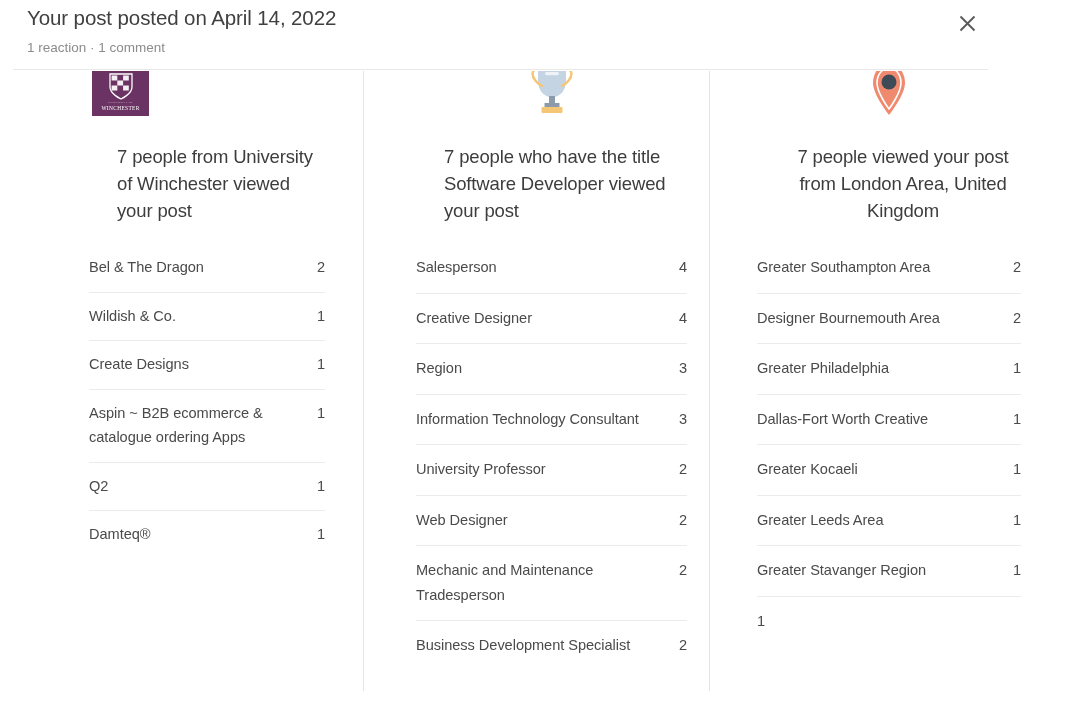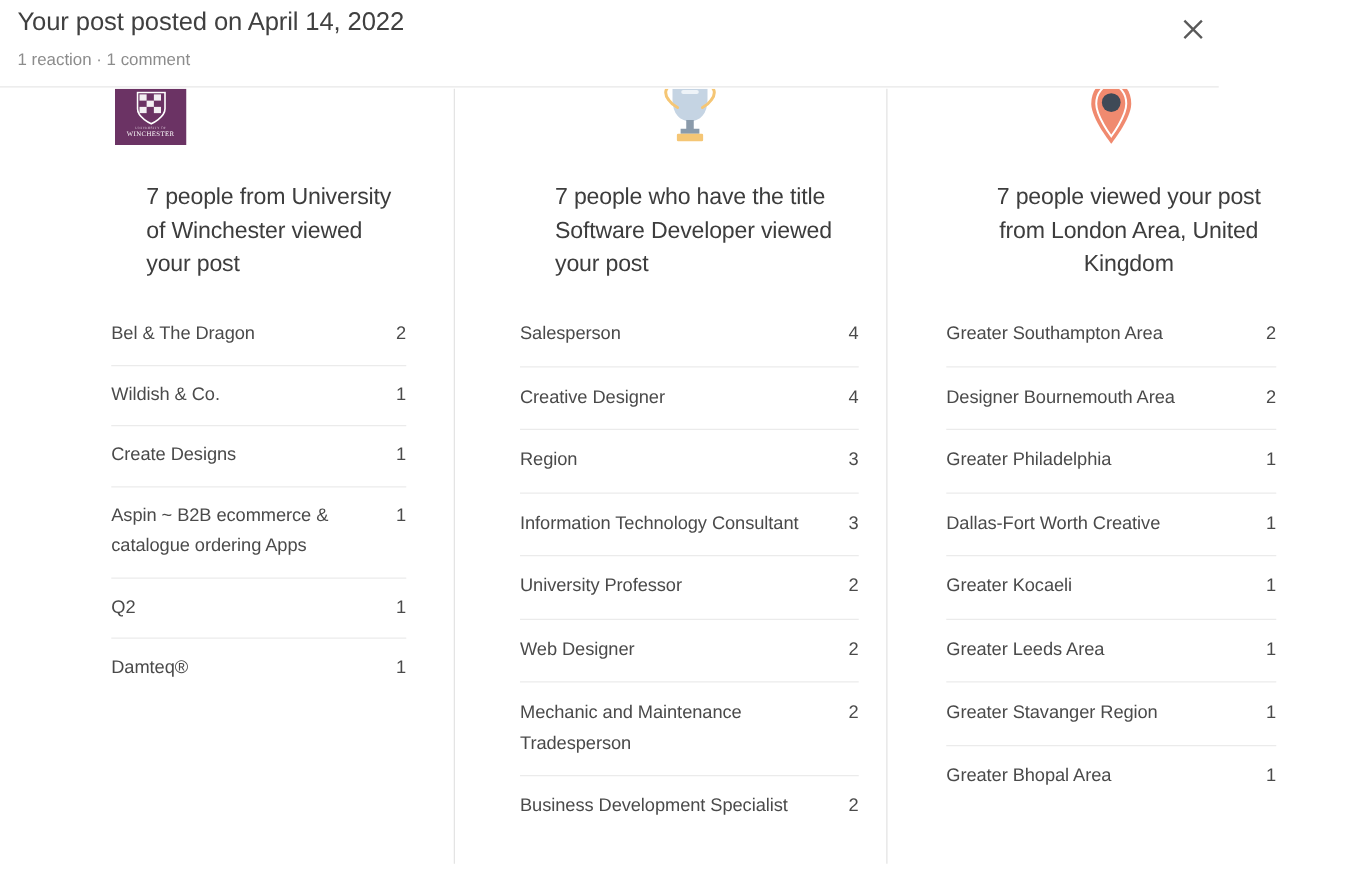--- a/index.html
+++ b/index.html
@@ -14,21 +14,21 @@
     position: relative;
     width: 1091px;
     height: 704px;
     background: #ffffff;
     overflow: hidden;
   }
 
   
   .header {
     position: absolute;
-    left: 0; top: 0;
+    left: 13px; top: 0;
     width: 975px; height: 70px;
     border-bottom: 1px solid #e8e8e8;
     background: #ffffff;
   }
   .header-title {
     position: absolute;
     left: 14px; top: 6px;
     font-size: 20.5px;
     font-weight: 400;
     color: #404040;
@@ -316,21 +316,20 @@
           </li>
           <li class="stat-row">
             <span class="stat-label">Greater Leeds Area</span>
             <span class="stat-value">1</span>
           </li>
           <li class="stat-row">
             <span class="stat-label">Greater Stavanger Region</span>
             <span class="stat-value">1</span>
           </li>
           <li class="stat-row last">
-            <span class="stat-label">Greater Bhopal Area</span>
             <span class="stat-value">1</span>
           </li>
         </ul>
       </div>
     </div>
 
   </div>
 </div>
 
 </body></html>

